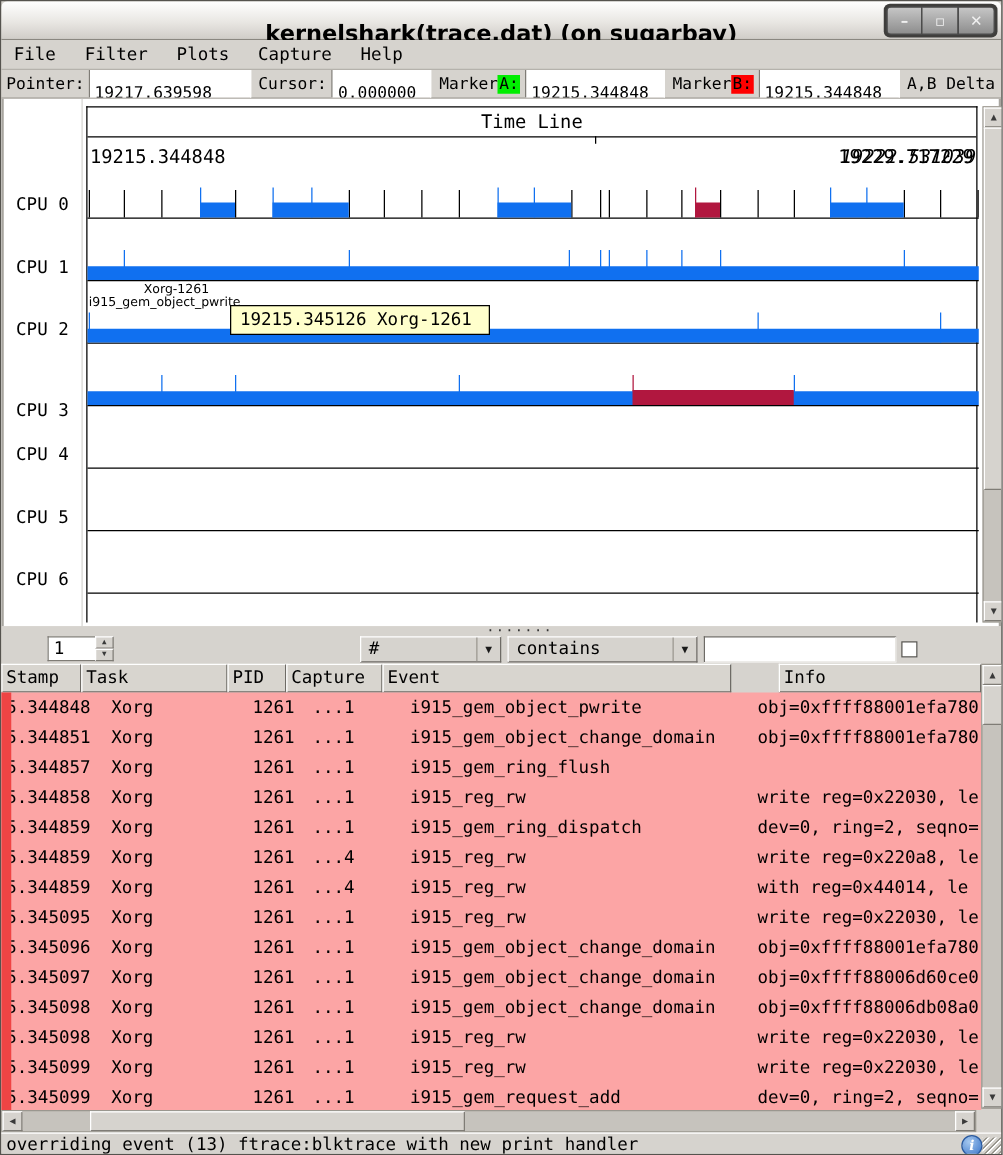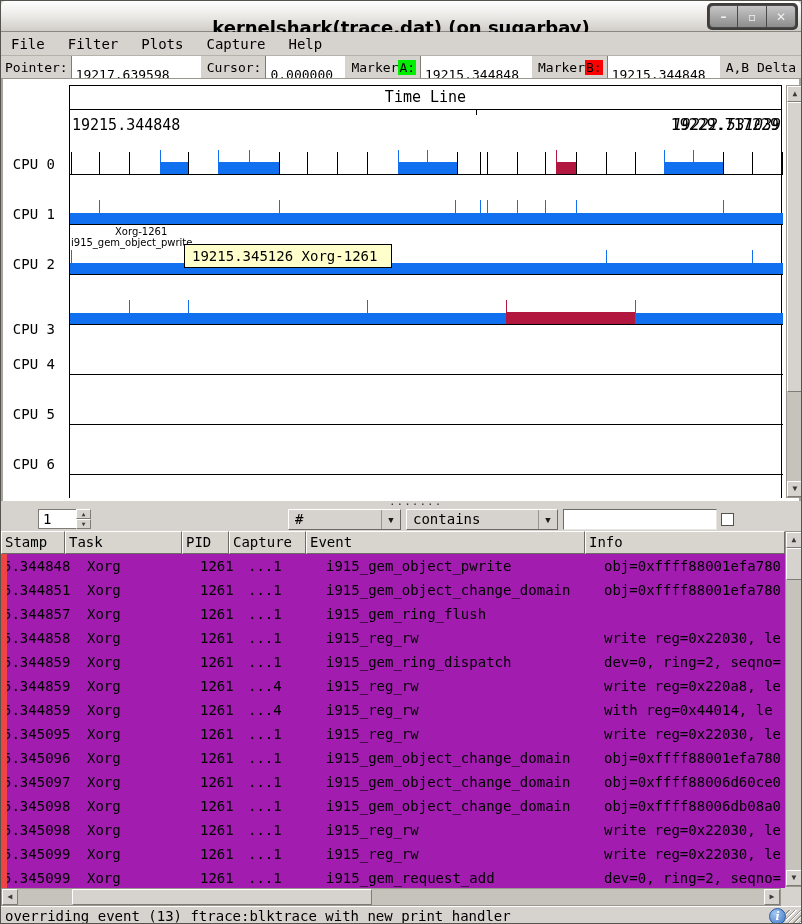--- a/index.html
+++ b/index.html
@@ -99,21 +99,21 @@
   .search-input{position:absolute;left:562px;top:2px;width:154px;height:21px;
     background:#fff;border:1px solid #6e6b66;border-right-color:#e8e6e2;
     border-bottom-color:#e8e6e2;}
   .checkbox{position:absolute;left:720px;top:6px;width:13px;height:13px;
     background:#fff;border:1px solid #55534e;}
   
   .thead{position:absolute;left:0;top:530px;width:784px;height:23px;display:flex;}
   .th{background:#d8d5cf;border:1px solid;border-color:#ffffff #6e6b66 #6e6b66 #ffffff;
     font-size:14px;line-height:20px;padding-left:3px;overflow:hidden;white-space:nowrap;}
   .tbody{position:absolute;left:0;top:553px;width:784px;height:334px;
-    background:#a21caf;overflow:hidden;border-left:6px solid #ef4444;}
+    background:#fca5a5;overflow:hidden;border-left:8px solid #ef4444;}
   .trow{display:flex;height:24px;line-height:24px;font-size:14px;white-space:nowrap;}
   .td{overflow:hidden;flex-shrink:0;}
   .c0{width:77px;margin-left:-4px;padding-left:0;}
   .c1{width:117px;padding-left:7px;}
   .c2{width:47px;padding-left:3px;}
   .c3{width:77px;padding-left:4px;}
   .c4{width:279px;padding-left:5px;}
   .c5{flex:1 1 auto;padding-left:4px;flex-shrink:1;}
   
   .statusbar{position:absolute;left:0;top:905px;width:100%;height:19px;
@@ -281,21 +281,21 @@
     <div class="checkbox"></div>
     <span class="ctl-label" style="left:737px;white-space:nowrap;">graph follows</span>
   </div>
 
   <div class="thead" id="thead">
       <div class="th" style="width: 64px;">Stamp</div>
       <div class="th" style="width: 117px;">Task</div>
       <div class="th" style="width: 47px;">PID</div>
       <div class="th" style="width: 77px;">Capture</div>
       <div class="th" style="width: 279px;">Event</div>
-      <div class="th" style="flex: 1 1 auto;">Info</div>
+      <div class="th" style="flex: 1 1 auto; margin-left: 38px;">Info</div>
     </div>
 
   <div class="tbody" id="tbody">
       <div class="trow">
         <div class="td c0">5.344848</div>
         <div class="td c1">Xorg</div>
         <div class="td c2">1261</div>
         <div class="td c3">...1</div>
         <div class="td c4">i915_gem_object_pwrite</div>
         <div class="td c5">obj=0xffff88001efa780</div>

